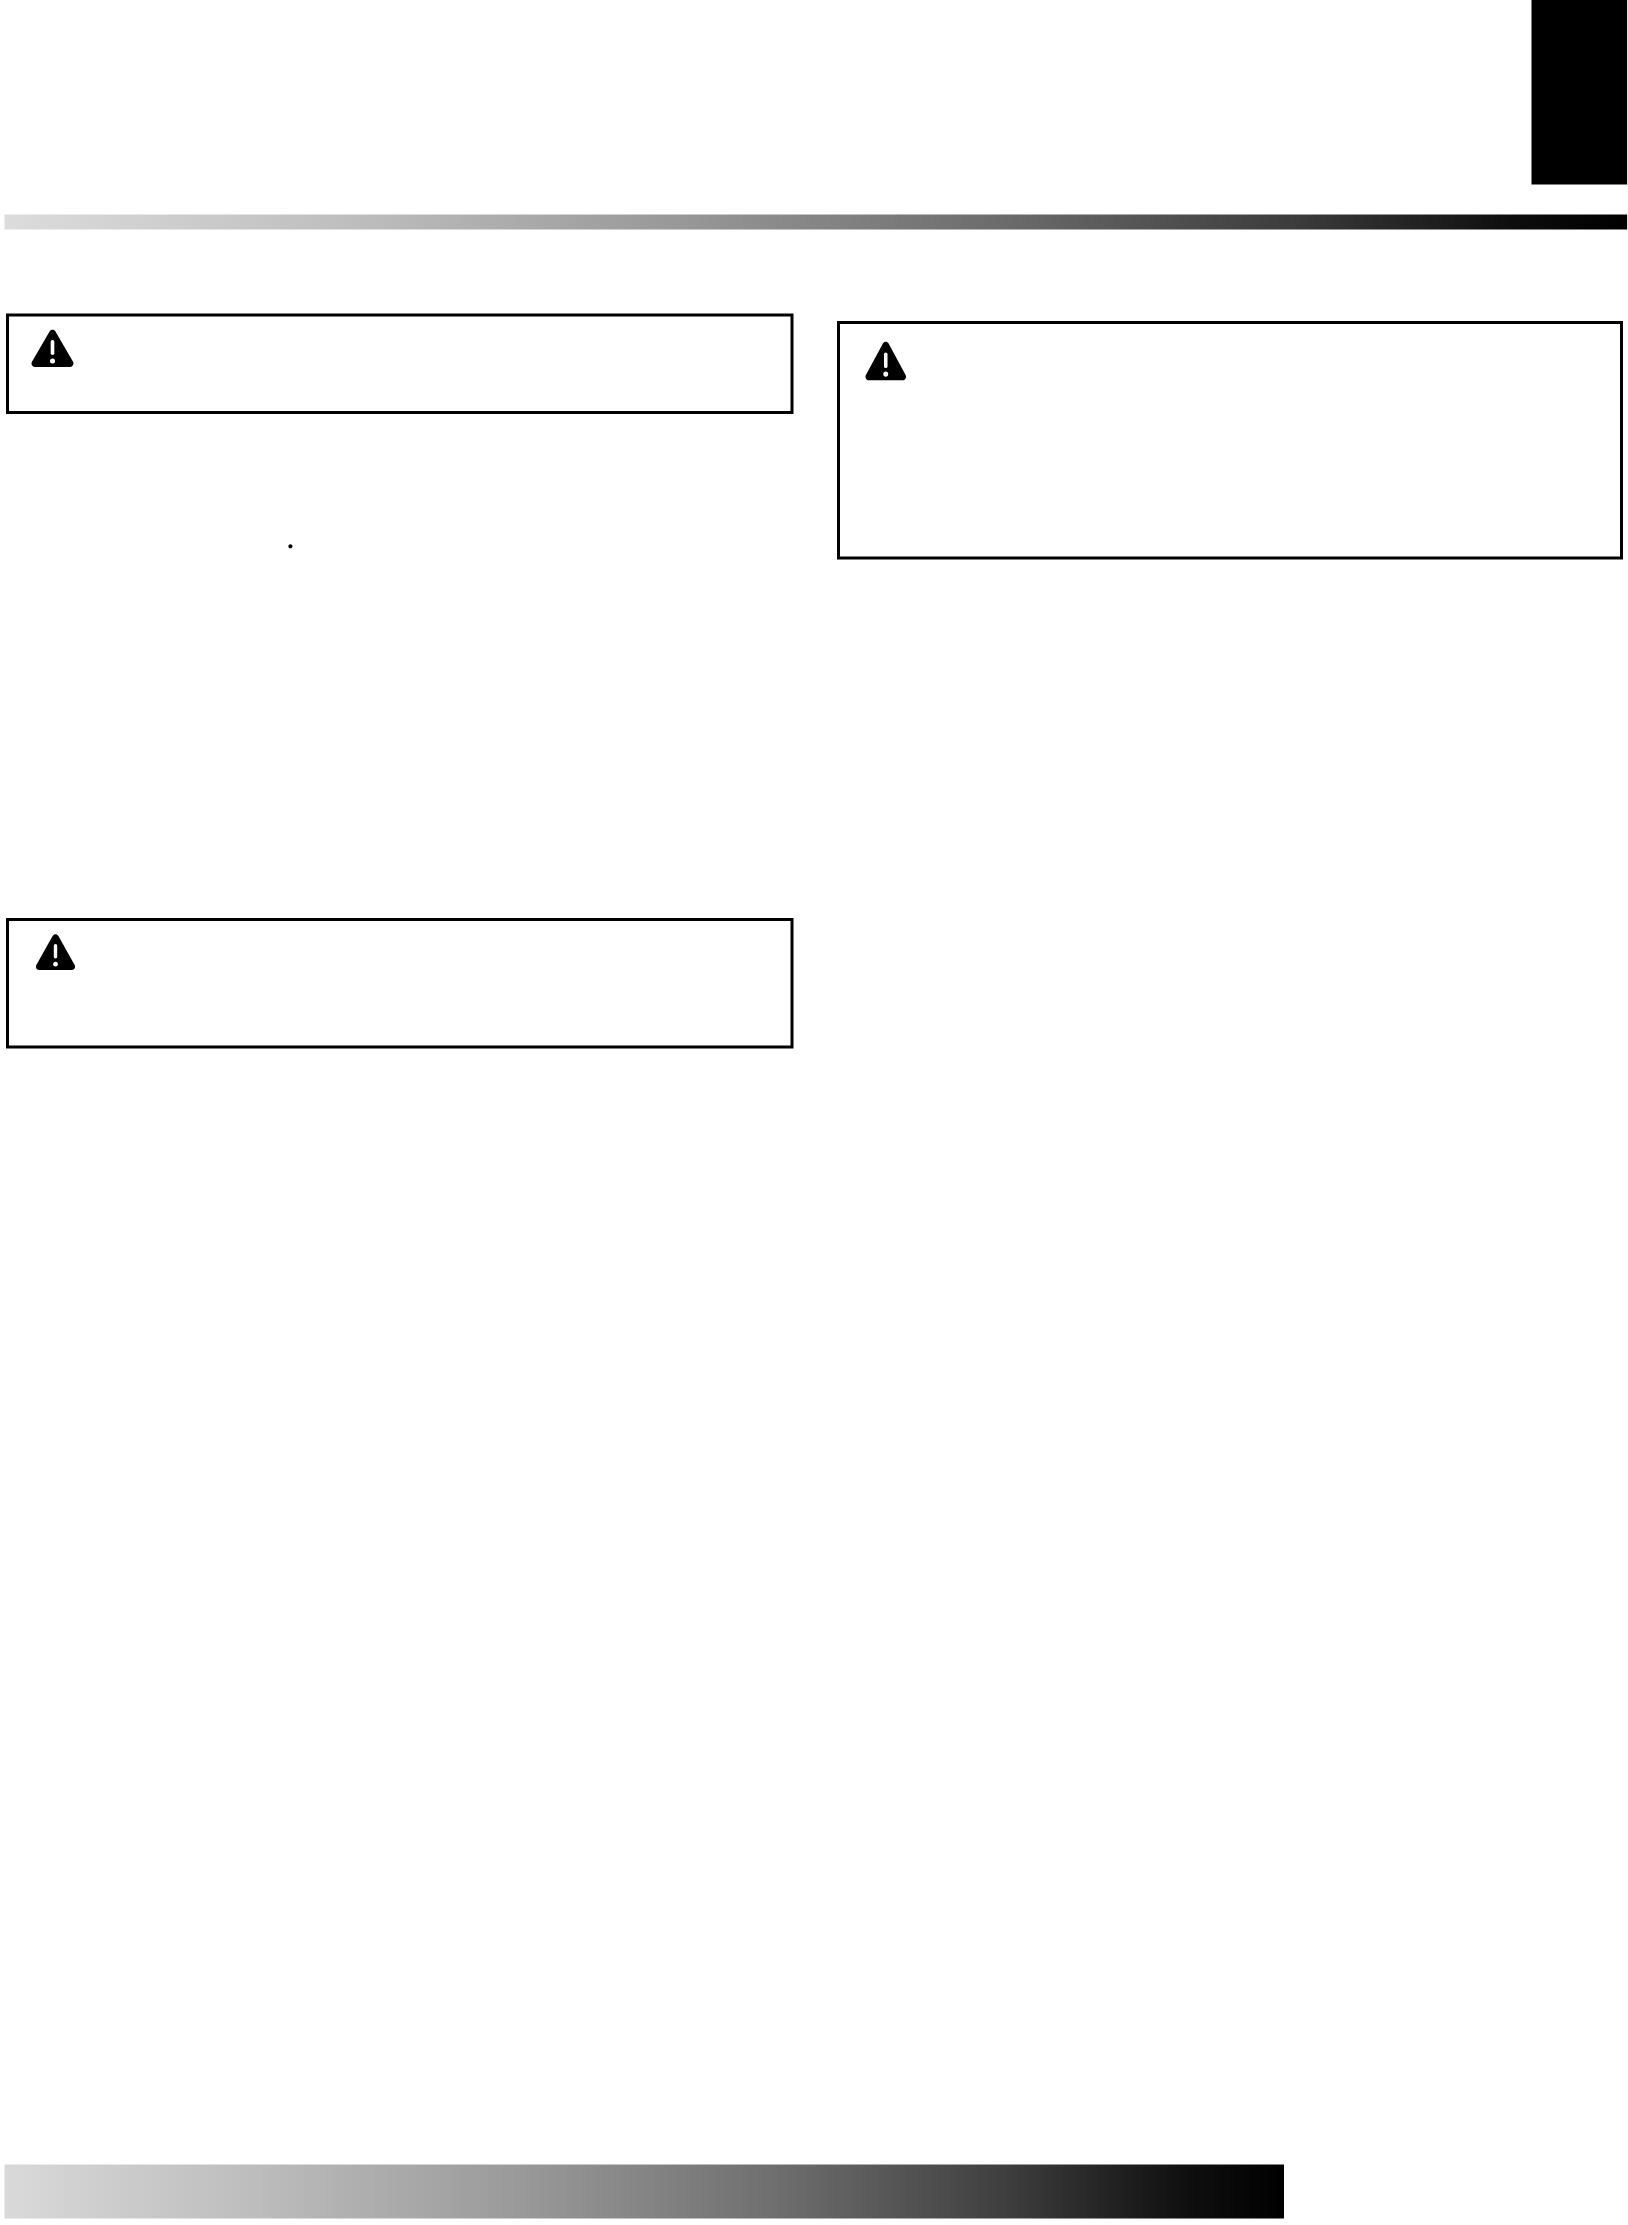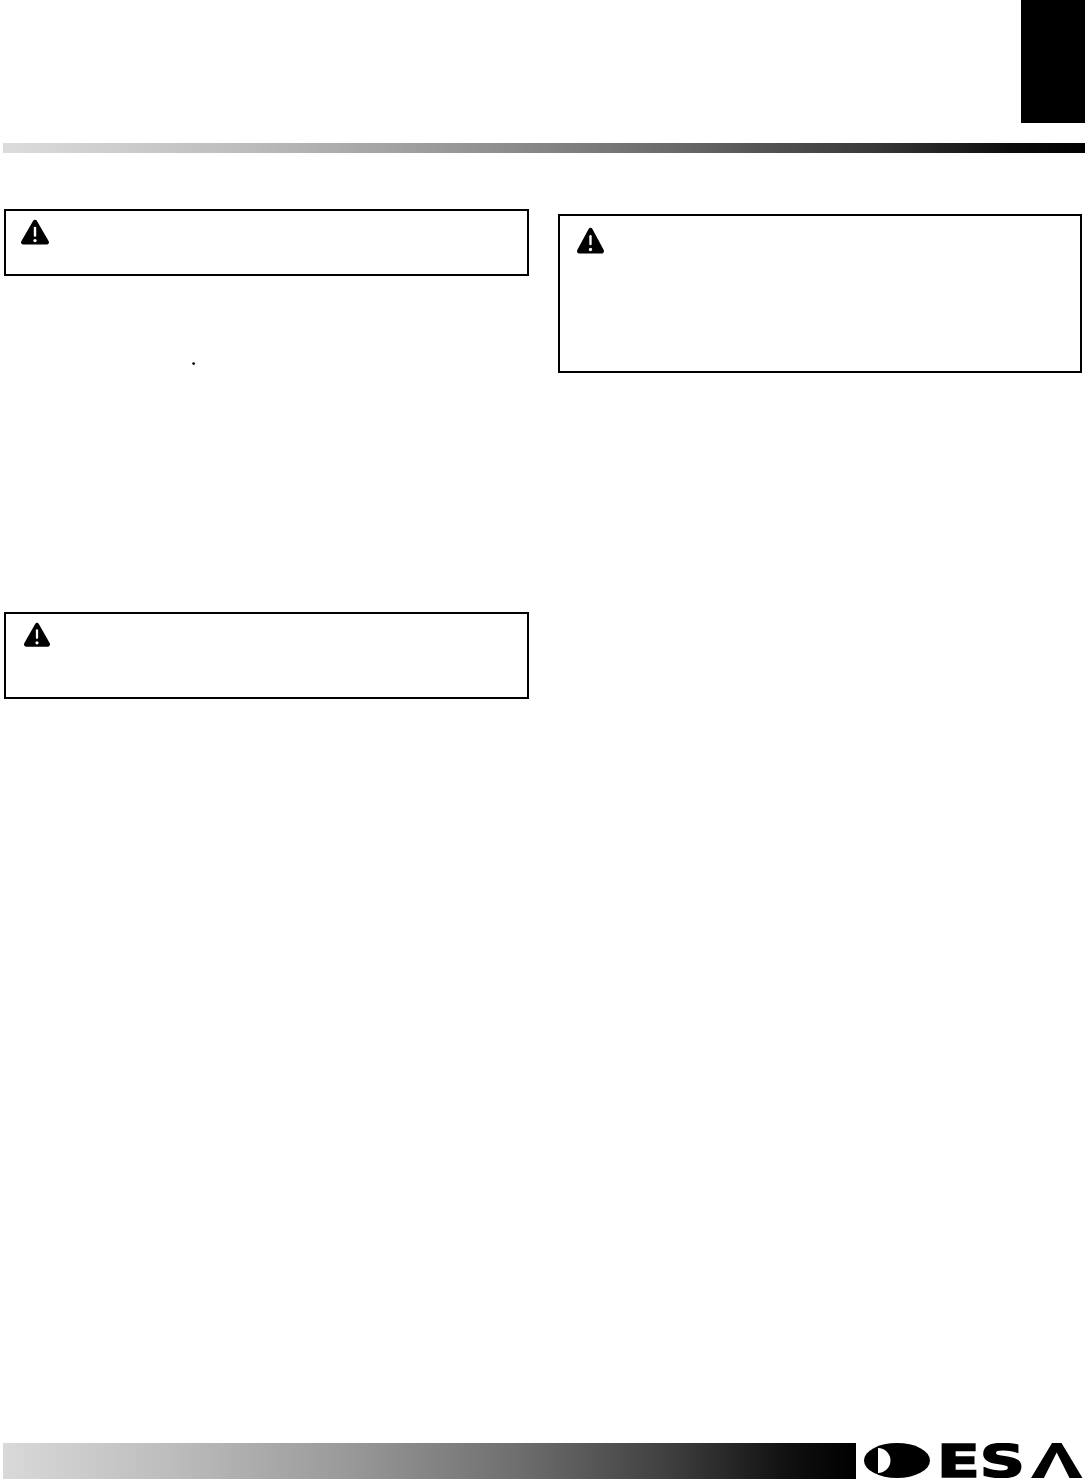--- a/index.html
+++ b/index.html
@@ -123,27 +123,14 @@
         <rect x="14.7" y="8.2" width="2.6" height="10.8" rx="1.3" fill="#fff"></rect>
         <circle cx="16" cy="23.2" r="1.8" fill="#fff"></circle>
       </svg>
     </span>
   </div>
 
   <span class="stray-period">.</span>
 
   <div class="footer-bar"></div>
 
-  <div class="footer-logo">
-    <svg viewBox="0 0 221 35">
-
-      <g>
-        <ellipse cx="34" cy="17.5" rx="33" ry="17.5" fill="#000"></ellipse>
-        <path d="M15 5 a 12.5 12.5 0 0 1 0 25 Z" fill="#fff"></path>
-      </g>
-
-      <text x="74" y="34" font-family="DejaVu Sans, sans-serif" font-weight="bold" font-size="45" fill="#000" stroke="#000" stroke-width="1.6" textLength="88" lengthAdjust="spacingAndGlyphs">ES</text>
-
-      <path d="M168 35 L189 0 L198.5 0 L219.5 35 L206.5 35 L193.7 9.5 L180.9 35 Z" fill="#000" fill-rule="evenodd"></path>
-    </svg>
-  </div>
 
 </div>
 
 </body></html>

